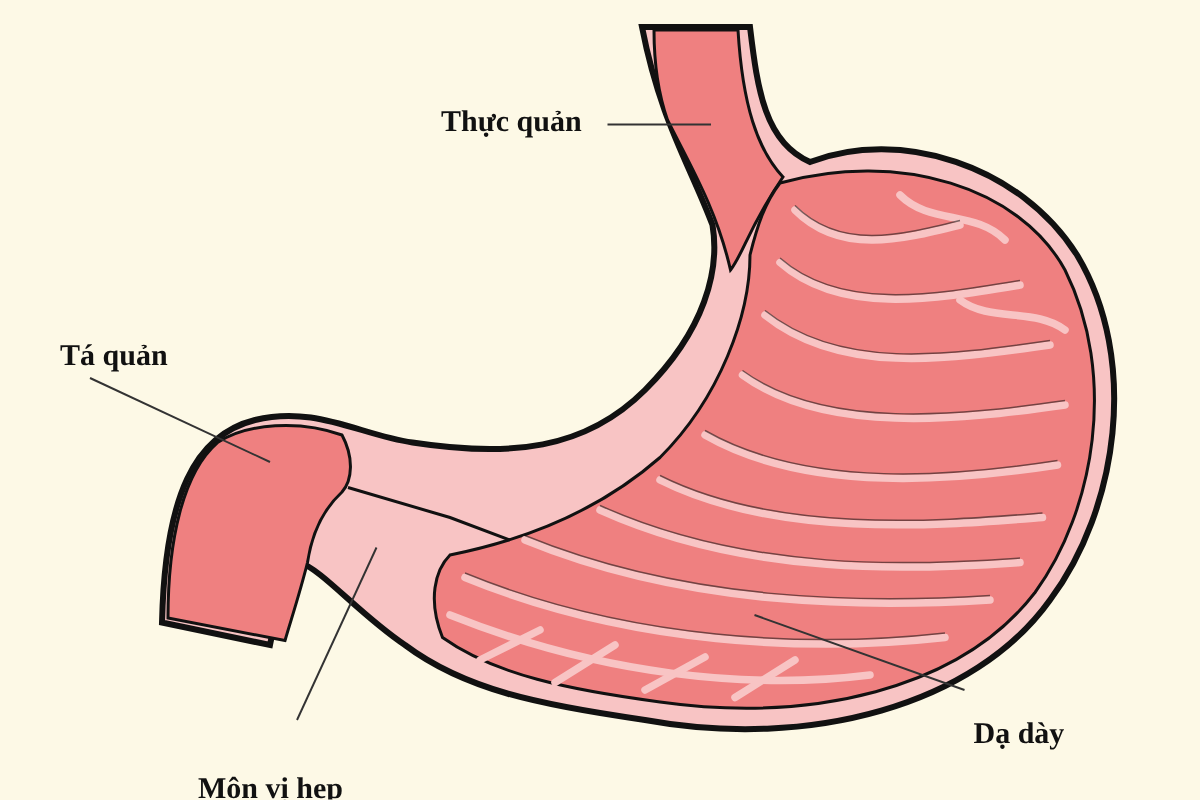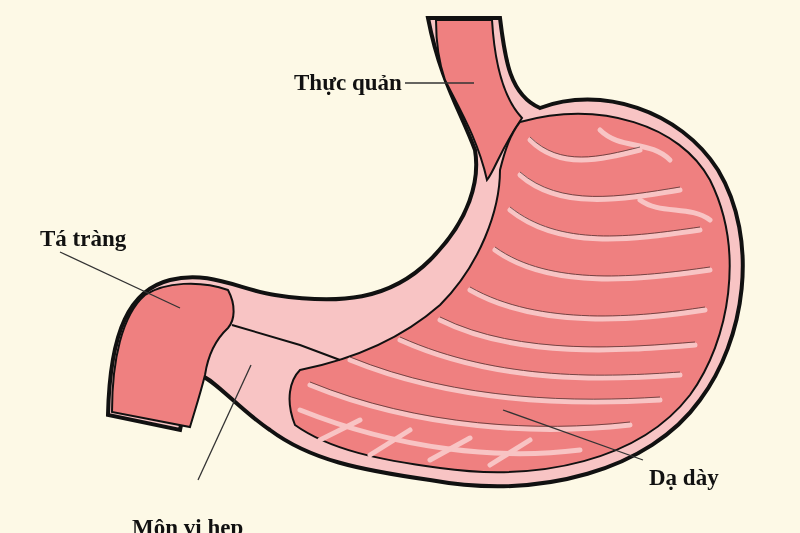--- a/index.html
+++ b/index.html
@@ -1,18 +1,18 @@
 <!DOCTYPE html>
 <html><head>
 <meta charset="utf-8">
 <style>
   html, body { margin:0; padding:0; }
   body { width:800px; height:533px; background:#fdf9e6; position:relative; overflow:hidden; }
   #stage { position:absolute; left:0; top:0; width:800px; height:533px; }
-  .label { position:absolute; font-family:"Liberation Serif", serif; font-weight:bold; font-size:23px; color:#111; white-space:nowrap; }
+  .label { position:absolute; font-family:"Liberation Serif", serif; font-weight:bold; font-size:20px; color:#111; white-space:nowrap; }
 </style>
 </head>
 <body>
 
 <svg id="stage" viewBox="0 0 800 533" xmlns="http://www.w3.org/2000/svg">
 
   <path d="M428,18 L500,18 C505,60 510,95 540,108 C600,85 680,110 718,170 C760,240 745,340 700,400 C650,470 540,500 430,480 C360,470 310,460 270,430 C240,410 215,380 200,375 C190,385 185,405 180,430 L108,415 C110,330 130,290 170,280 C210,270 240,290 275,295 C340,305 390,300 430,260 C470,220 480,180 475,150 C460,110 440,80 428,18 Z" fill="#f8c4c4" stroke="#111" stroke-width="4"></path>
 
   <path d="M436,20 L492,20 C495,70 505,100 522,118 C500,150 495,170 487,180 C478,140 460,110 445,80 C438,60 436,40 436,20 Z" fill="#ef8080" stroke="#111" stroke-width="2"></path>
 
@@ -50,15 +50,15 @@
 
   <g stroke="#333" stroke-width="1.3">
     <line x1="405" y1="83" x2="474" y2="83"></line>
     <line x1="60" y1="252" x2="180" y2="308"></line>
     <line x1="198" y1="480" x2="251" y2="365"></line>
     <line x1="503" y1="410" x2="643" y2="460"></line>
   </g>
 </svg>
 
 <div class="label" style="left:294px; top:70px;">Thực quản</div>
-<div class="label" style="left:40px; top:226px;">Tá tràng</div>
+<div class="label" style="left:40px; top:226px;">Tá quản</div>
 <div class="label" style="left:132px; top:515px;">Môn vị hep</div>
-<div class="label" style="left:649px; top:465px;">Dạ dày</div>
+<div class="label" style="left:649px; top:478px;">Dạ dày</div>
 
 </body></html>

